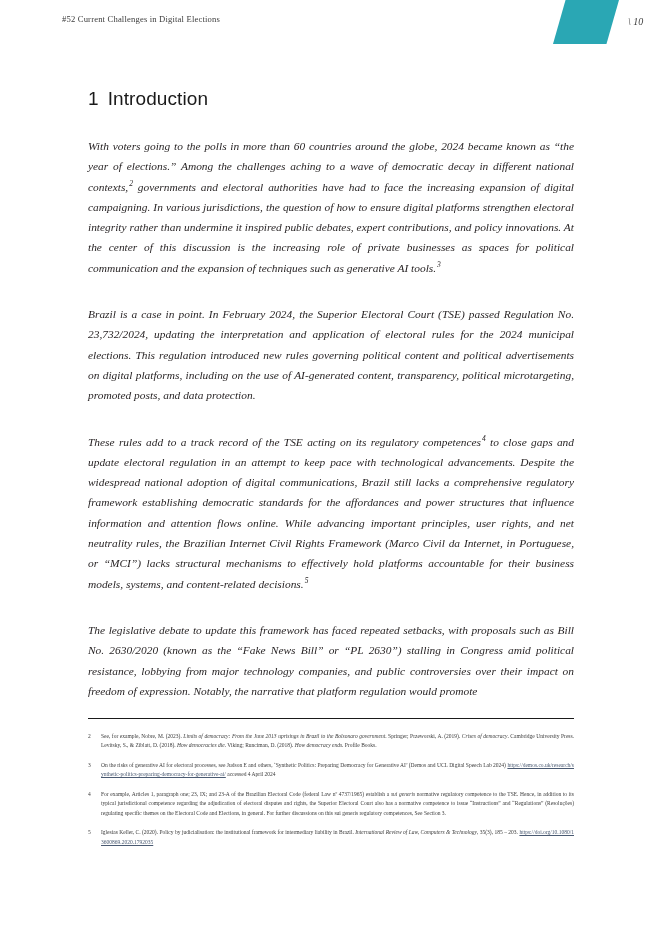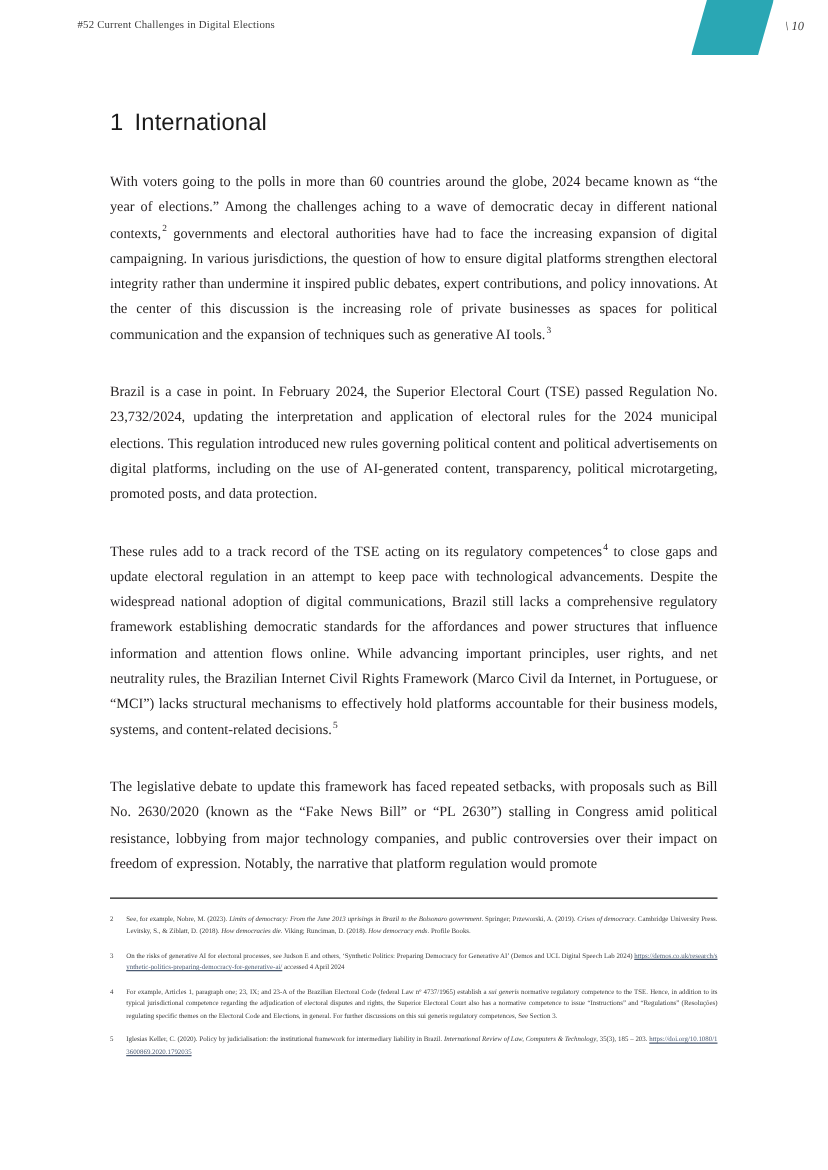--- a/index.html
+++ b/index.html
@@ -76,20 +76,21 @@
   }
 
   p.body-para {
     margin: 0 0 26px 0;
     font-size: 11.4px;
     line-height: 1.78;
     text-align: justify;
     text-justify: inter-word;
     color: #231f20;
     hyphens: manual;
+    font-style: italic;
   }
   p.body-para:last-child {
     margin-bottom: 0;
   }
   sup.fnref {
     font-size: 0.66em;
     vertical-align: super;
     line-height: 0;
     padding-left: 1px;
   }
@@ -136,21 +137,21 @@
 <body>
 
 <div class="page-header">
   <div class="header-title">#52 Current Challenges in Digital Elections</div>
   <div class="header-tab"></div>
   <div class="header-folio">\ 10</div>
 </div>
 
 <div class="content">
   <h1 class="section-heading">
-    <span class="num">1</span><span>International</span>
+    <span class="num">1</span><span>Introduction</span>
   </h1>
   <div id="paragraph-host">
       <p class="body-para"><span>With voters going to the polls in more than 60 countries around the globe, 2024 became known as “the year of elections.” Among the challenges aching to a wave of democratic decay in different national contexts,</span><sup class="fnref">2</sup><span> governments and electoral authorities have had to face the increasing expansion of digital campaigning. In various jurisdictions, the question of how to ensure digital platforms strengthen electoral integrity rather than undermine it inspired public debates, expert contributions, and policy innovations. At the center of this discussion is the increasing role of private businesses as spaces for political communication and the expansion of techniques such as generative AI tools.</span><sup class="fnref">3</sup></p>
       <p class="body-para"><span>Brazil is a case in point. In February 2024, the Superior Electoral Court (TSE) passed Regulation No. 23,732/2024, updating the interpretation and application of electoral rules for the 2024 municipal elections. This regulation introduced new rules governing political content and political advertisements on digital platforms, including on the use of AI-generated content, transparency, political microtargeting, promoted posts, and data protection.</span></p>
       <p class="body-para"><span>These rules add to a track record of the TSE acting on its regulatory competences</span><sup class="fnref">4</sup><span> to close gaps and update electoral regulation in an attempt to keep pace with technological advancements. Despite the widespread national adoption of digital communications, Brazil still lacks a comprehensive regulatory framework establishing democratic standards for the affordances and power structures that influence information and attention flows online. While advancing important principles, user rights, and net neutrality rules, the Brazilian Internet Civil Rights Framework (Marco Civil da Internet, in Portuguese, or “MCI”) lacks structural mechanisms to effectively hold platforms accountable for their business models, systems, and content-related decisions.</span><sup class="fnref">5</sup></p>
       <p class="body-para"><span>The legislative debate to update this framework has faced repeated setbacks, with proposals such as Bill No. 2630/2020 (known as the “Fake News Bill” or “PL 2630”) stalling in Congress amid political resistance, lobbying from major technology companies, and public controversies over their impact on freedom of expression. Notably, the narrative that platform regulation would promote</span></p>
     </div>
 </div>
 
 <div class="footnotes">

